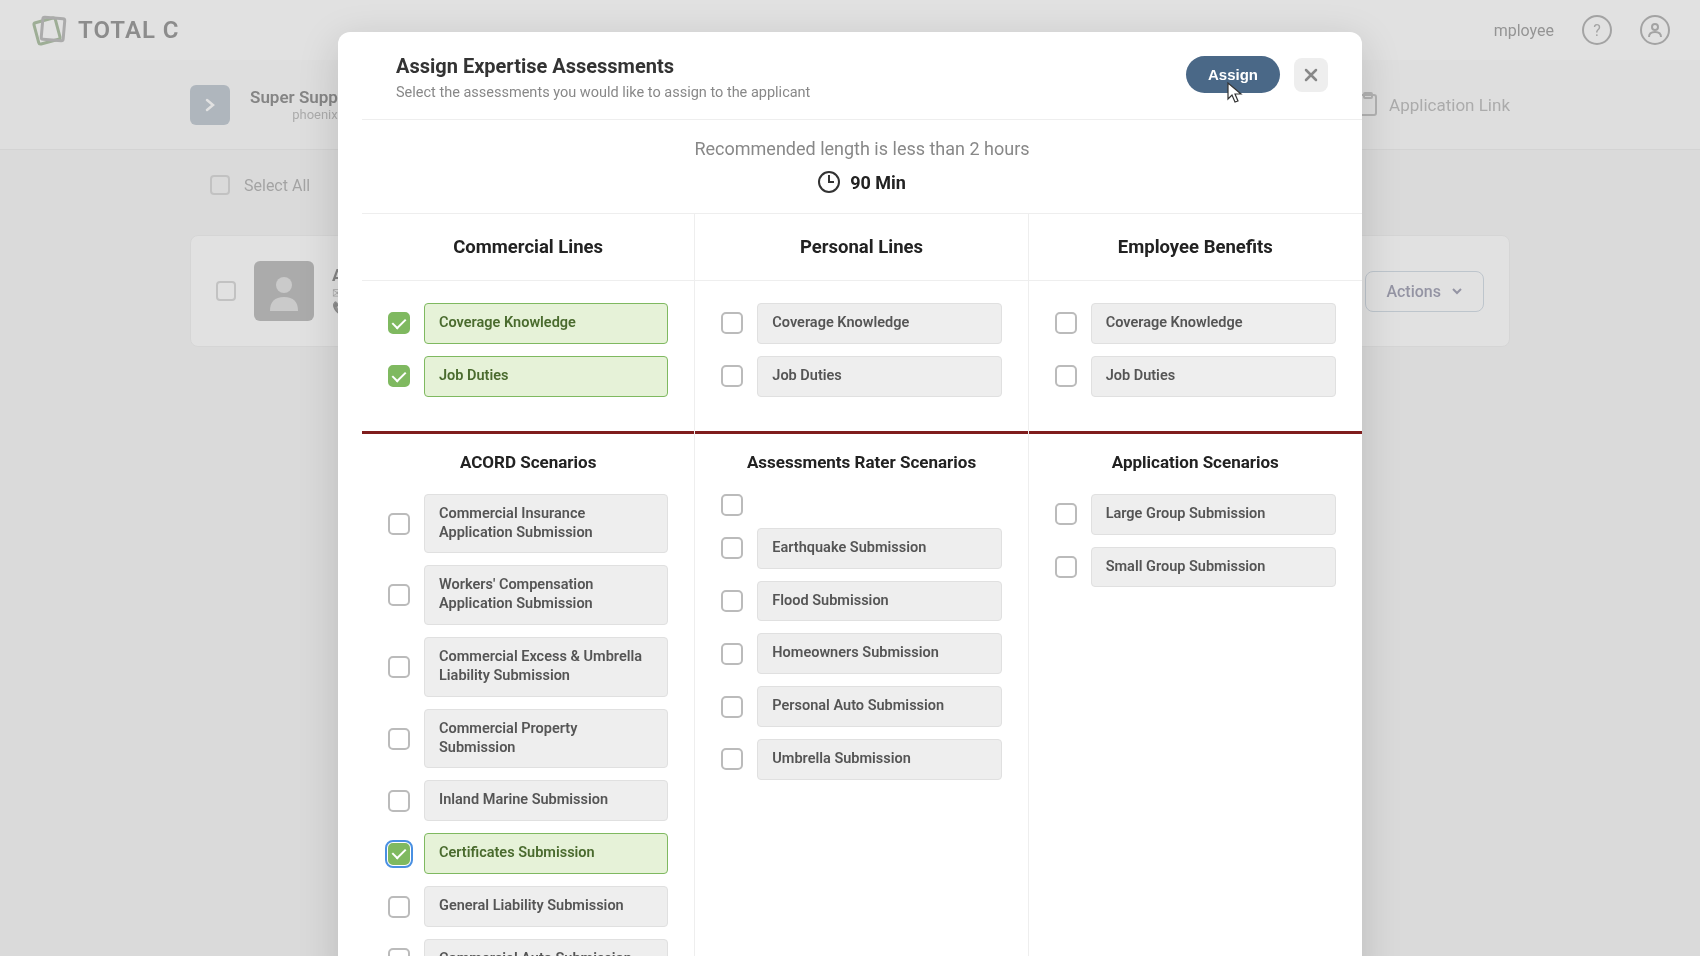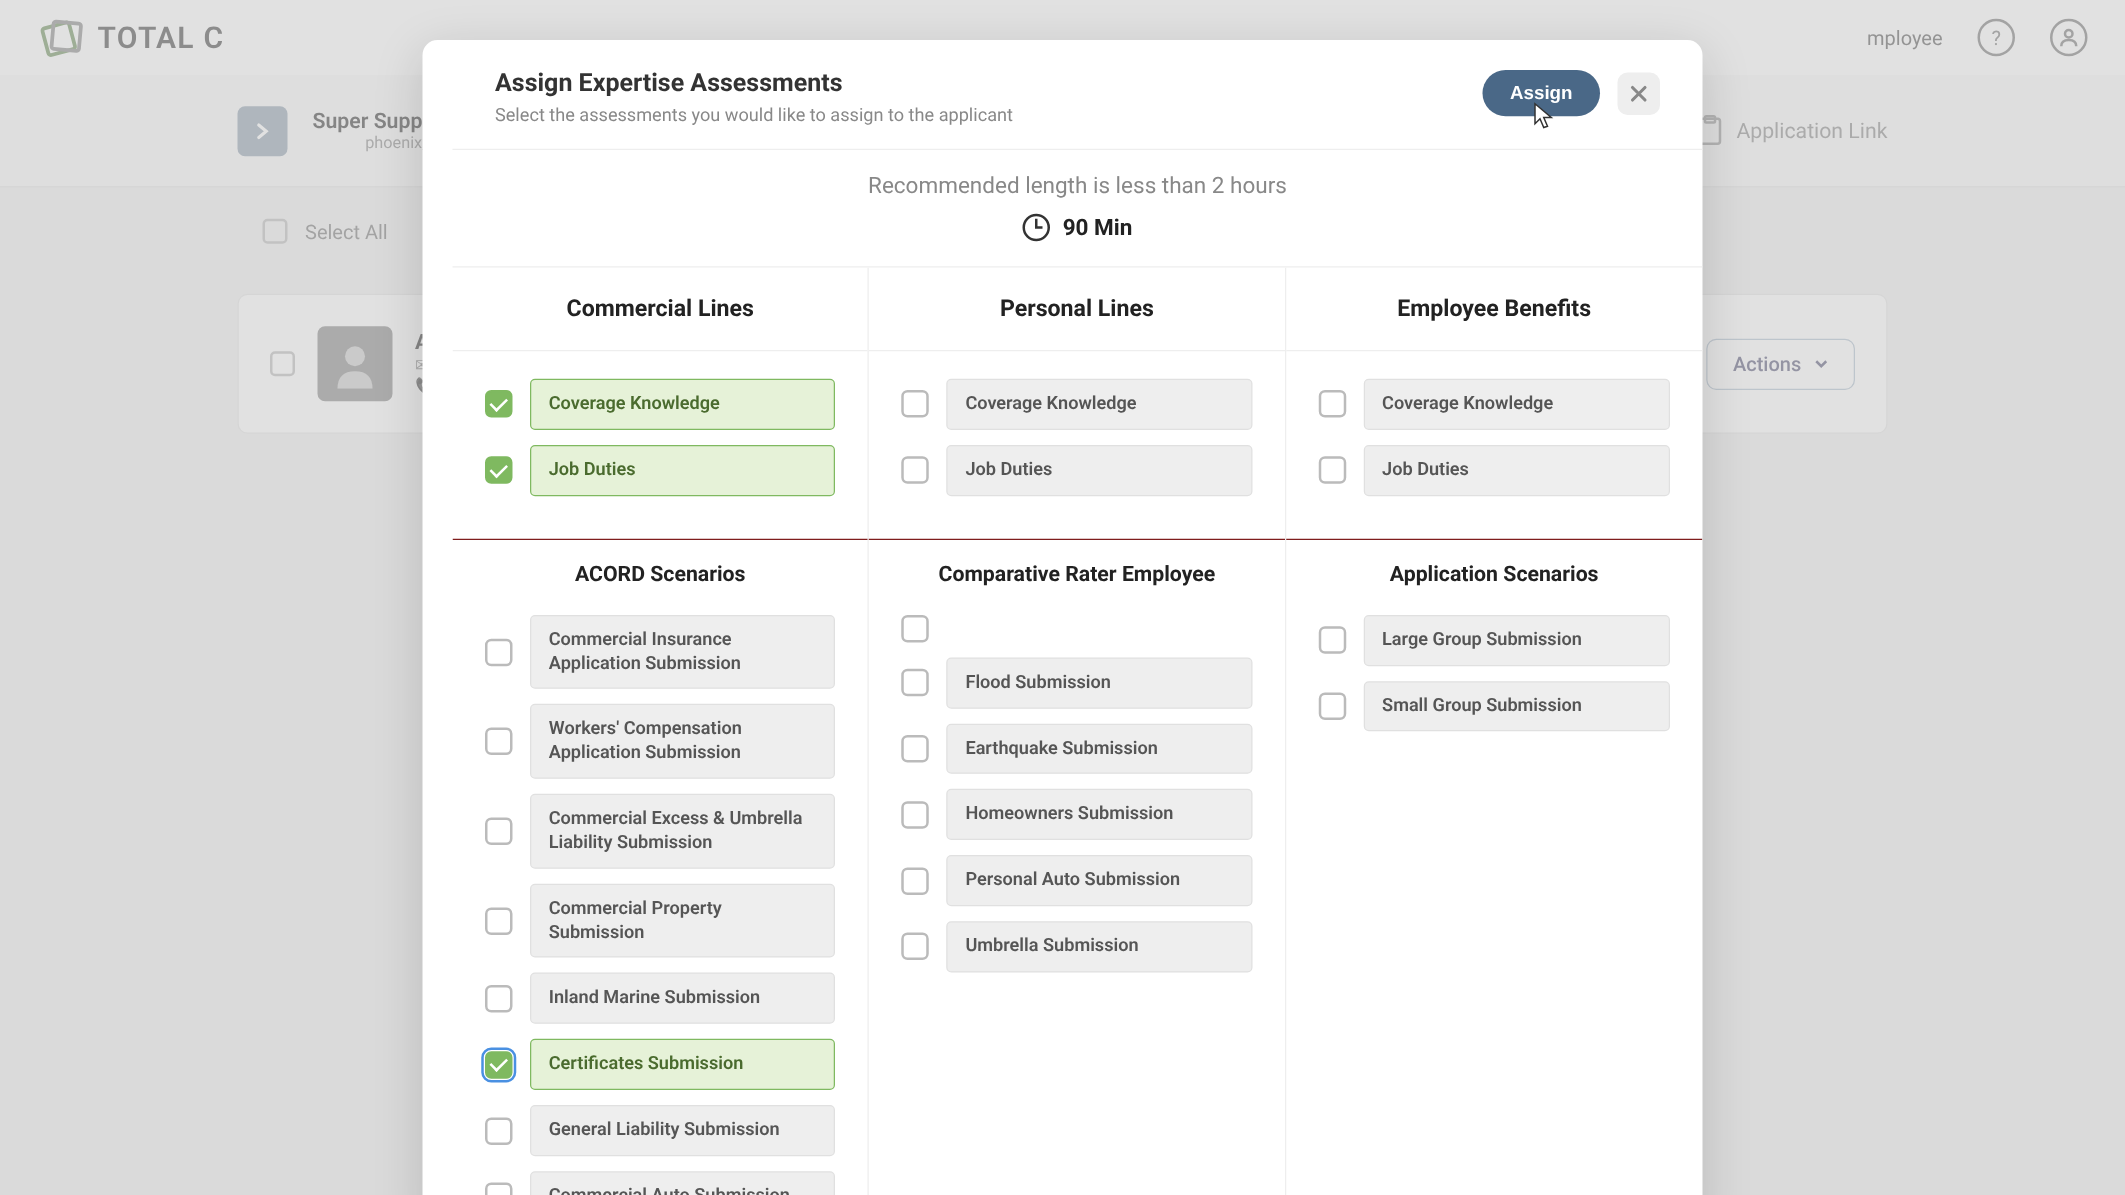--- a/index.html
+++ b/index.html
@@ -220,21 +220,21 @@
   padding: 22px 0 22px 0;
   border-bottom: 1px solid #eee;
 }
 .col-body { padding: 22px 26px; }
 .section-title {
   text-align:center;
   font-size: 17px;
   font-weight:700;
   color:#222;
   padding: 18px 0 14px 0;
-  border-top: 1px solid #7f1d1d;
+  border-top: 3px solid #7f1d1d;
 }
 .option-row {
   display:flex;
   align-items:center;
   gap: 14px;
   margin-bottom: 12px;
 }
 .chk {
   width: 22px;
   height: 22px;
@@ -430,32 +430,32 @@
           <div class="col-body">
             <div class="option-row">
               <div class="chk"></div>
               <div class="option-label">Coverage Knowledge</div>
             </div>
             <div class="option-row">
               <div class="chk"></div>
               <div class="option-label">Job Duties</div>
             </div>
           </div>
-          <div class="section-title">Comparative Rater Employee</div>
+          <div class="section-title">Assessments Rater Scenarios</div>
           <div class="col-body" style="padding-top: 8px;">
             <div class="option-row">
               <div class="chk"></div>
             </div>
             <div class="option-row">
               <div class="chk"></div>
+              <div class="option-label">Earthquake Submission</div>
+            </div>
+            <div class="option-row">
+              <div class="chk"></div>
               <div class="option-label">Flood Submission</div>
-            </div>
-            <div class="option-row">
-              <div class="chk"></div>
-              <div class="option-label">Earthquake Submission</div>
             </div>
             <div class="option-row">
               <div class="chk"></div>
               <div class="option-label">Homeowners Submission</div>
             </div>
             <div class="option-row">
               <div class="chk"></div>
               <div class="option-label">Personal Auto Submission</div>
             </div>
             <div class="option-row">

